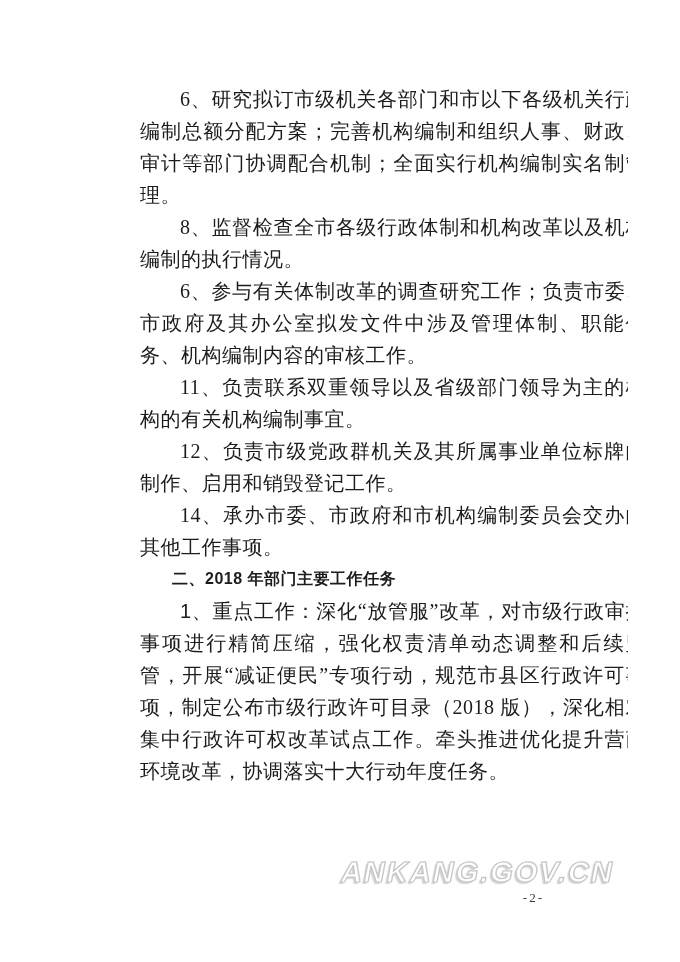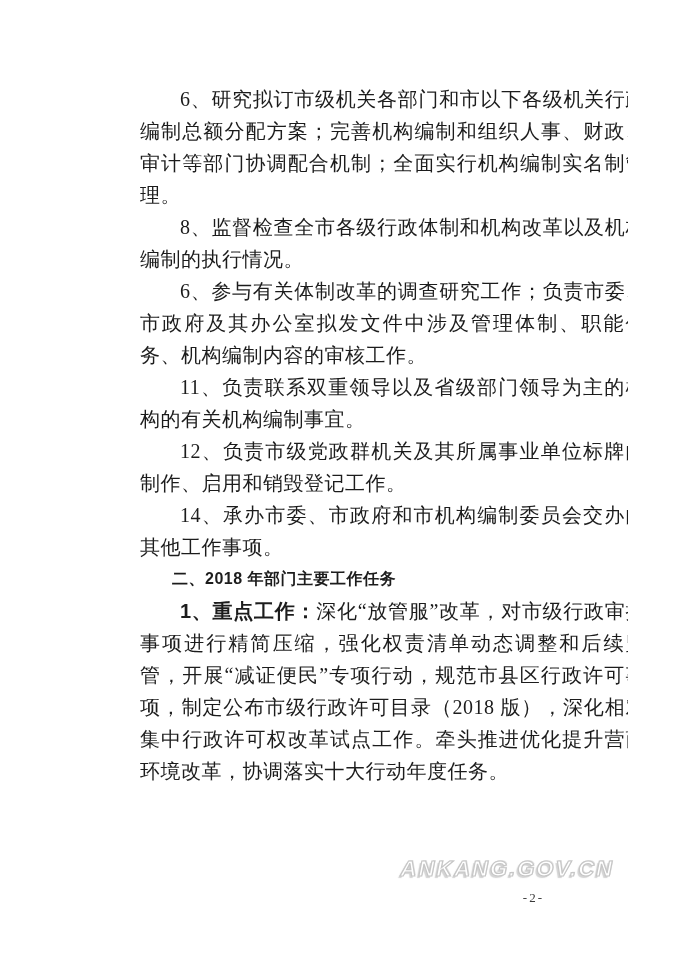--- a/index.html
+++ b/index.html
@@ -35,29 +35,29 @@
   .heading {
     margin: 0;
     font-size: 16px;
     line-height: 32px;
     text-indent: 2em;
     font-weight: 700;
     font-family: "Liberation Sans", "DejaVu Sans", sans-serif;
     letter-spacing: 0.5px;
   }
   .lead {
-    font-weight: 700;
+    font-weight: 400;
     font-family: "Liberation Sans", "DejaVu Sans", sans-serif;
   }
   .watermark {
     position: absolute;
     top: 856px;
     right: 14px;
     font-family: "Liberation Sans", "DejaVu Sans", sans-serif;
-    font-size: 22px;
+    font-size: 29px;
     font-weight: 800;
     font-style: italic;
     letter-spacing: 2px;
     color: #ffffff;
     -webkit-text-stroke: 1.2px #c6c6c6;
     text-shadow: -2px 2px 1px rgba(175,175,175,0.55), 1px -1px 0 rgba(210,210,210,0.6);
     white-space: nowrap;
     user-select: none;
     text-align: right;
   }

